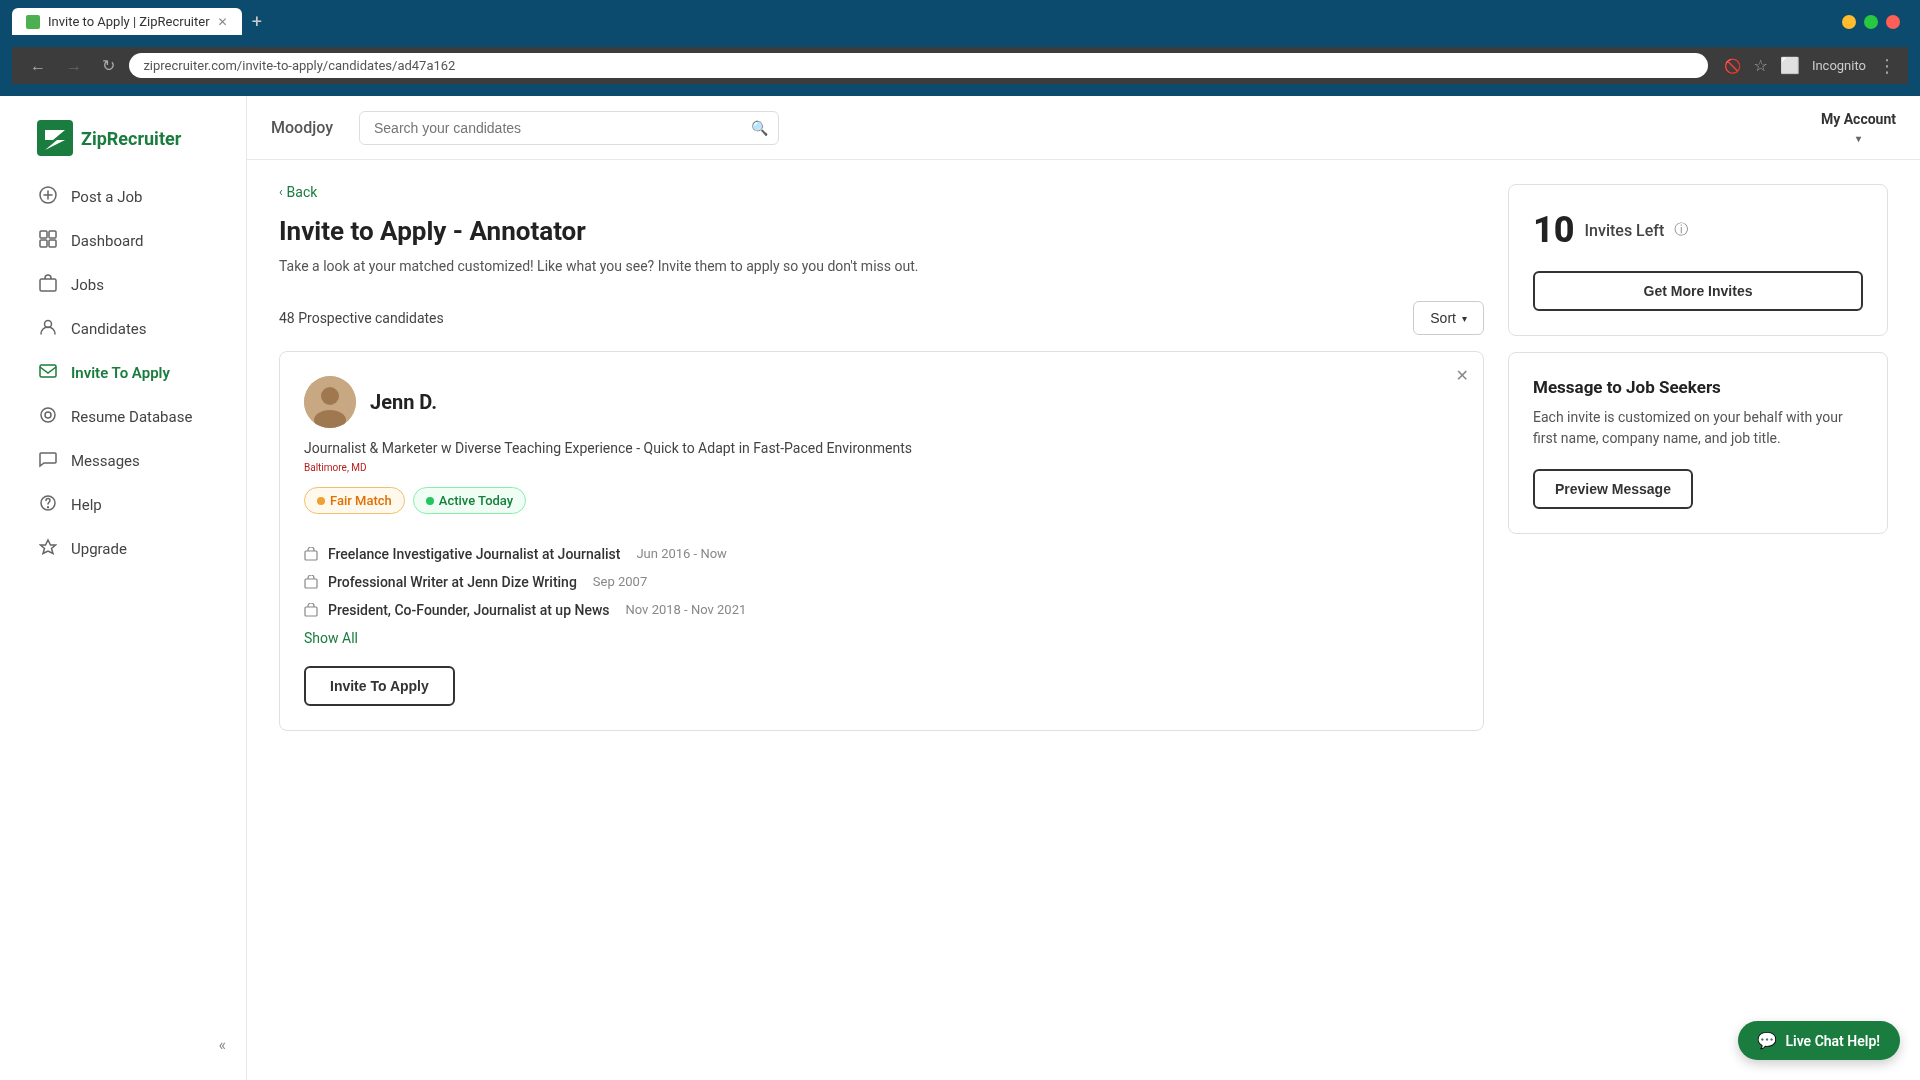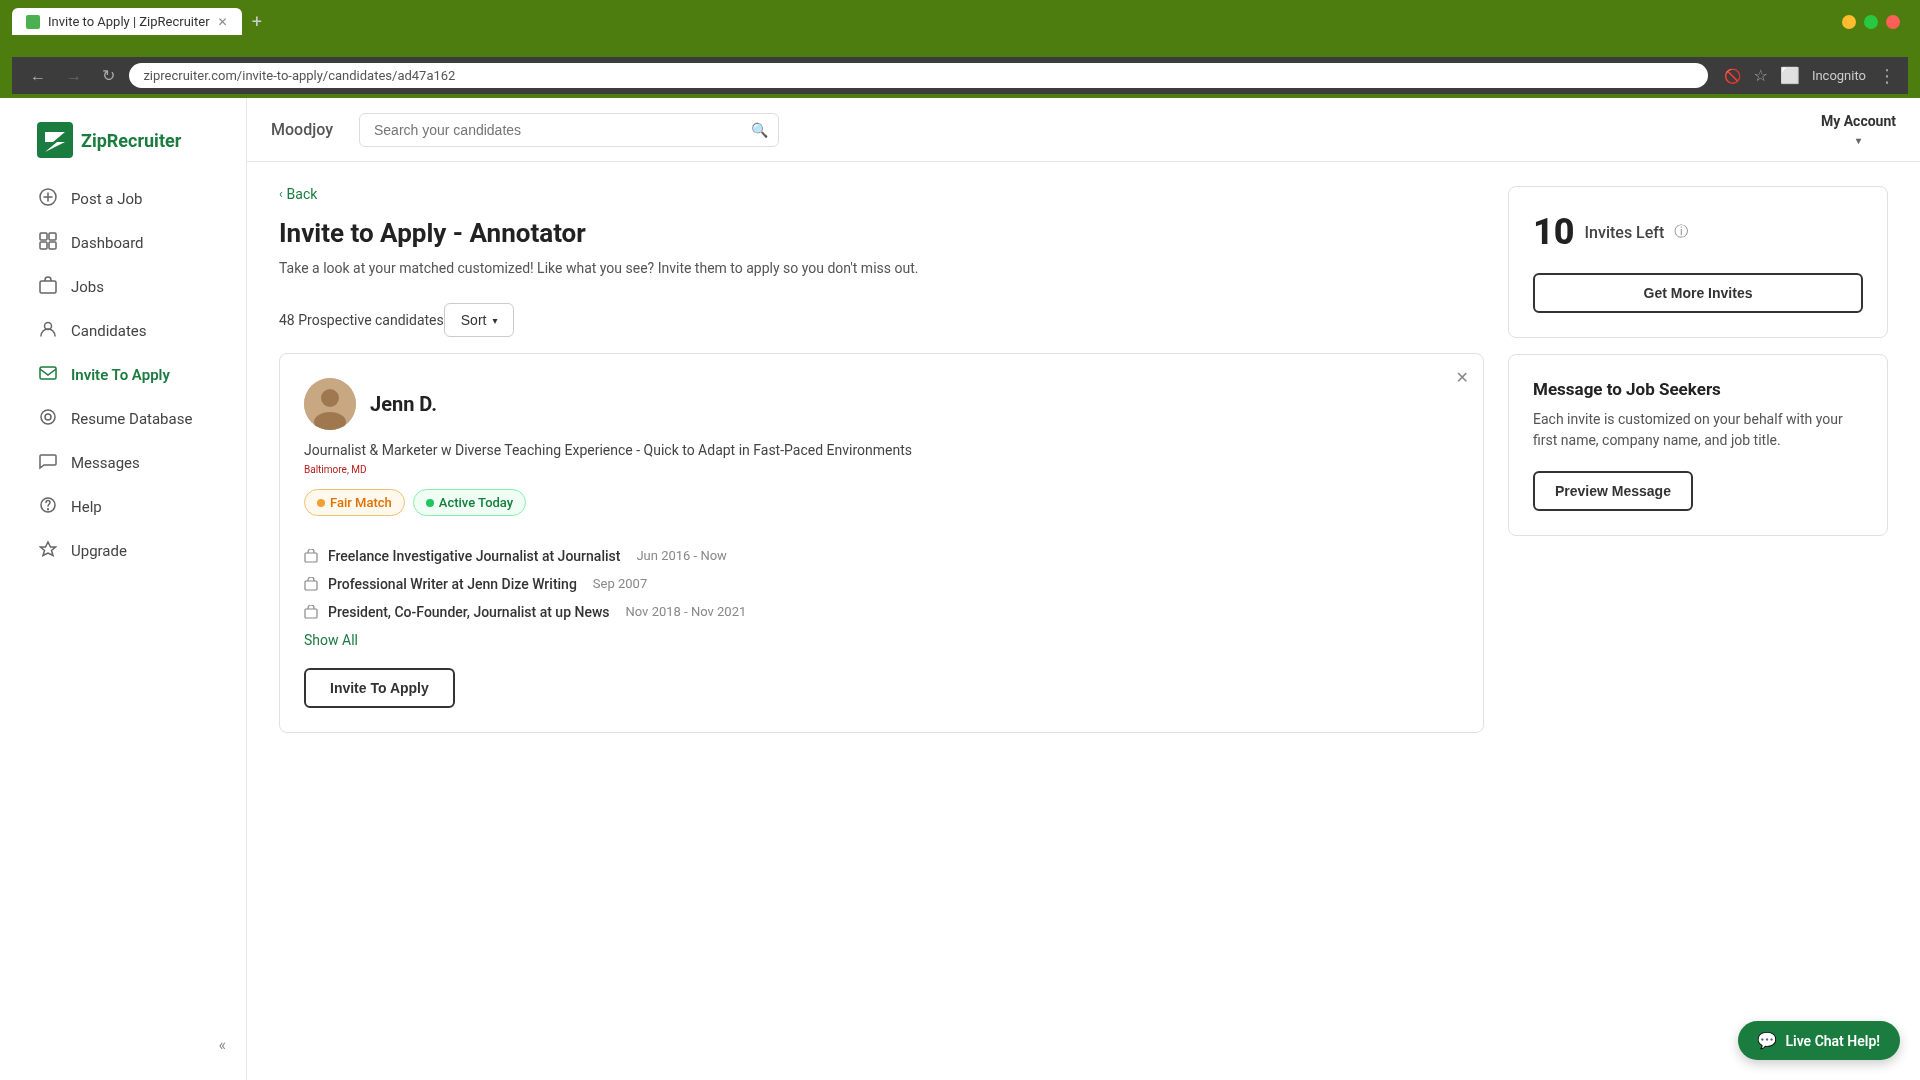--- a/index.html
+++ b/index.html
@@ -1,19 +1,19 @@
 <!DOCTYPE html>
 <html><head>
   <meta charset="utf-8">
   <style>
     * { box-sizing: border-box; margin: 0; padding: 0; }
     body { font-family: -apple-system, BlinkMacSystemFont, 'Segoe UI', Roboto, sans-serif; background: #f5f5f5; display: flex; flex-direction: column; height: 100vh; overflow: hidden; }
 
     
-    .browser-chrome { background: #4d7c0f; padding: 8px 12px 4px; display: flex; flex-direction: column; gap: 22px; }
+    .browser-chrome { background: #0c4a6e; padding: 8px 12px 12px; display: flex; flex-direction: column; gap: 12px; }
     .browser-tabs { display: flex; align-items: center; gap: 4px; }
     .browser-tab { background: #3c3c3c; color: #ccc; padding: 6px 14px; border-radius: 6px 6px 0 0; font-size: 13px; display: flex; align-items: center; gap: 8px; min-width: 180px; }
     .browser-tab.active { background: #fff; color: #333; }
     .tab-favicon { width: 14px; height: 14px; background: #4caf50; border-radius: 2px; flex-shrink: 0; }
     .tab-close { margin-left: auto; cursor: pointer; color: #888; font-size: 12px; }
     .tab-new { color: #ccc; font-size: 18px; cursor: pointer; padding: 0 6px; }
     .browser-nav { background: #3c3c3c; display: flex; align-items: center; gap: 8px; padding: 6px 12px; border-radius: 0; }
     .nav-btn { color: #aaa; background: none; border: none; font-size: 16px; cursor: pointer; padding: 2px 6px; }
     .nav-btn:disabled { color: #666; }
     .address-bar { flex: 1; background: #fff; border-radius: 20px; padding: 5px 14px; font-size: 13px; color: #333; display: flex; align-items: center; gap: 6px; }
@@ -59,21 +59,21 @@
 
     
     .back-link { color: #1a7c3e; font-size: 14px; cursor: pointer; display: flex; align-items: center; gap: 4px; margin-bottom: 16px; }
     .back-link .chevron { font-size: 12px; }
 
     
     .page-title { font-size: 26px; font-weight: 700; color: #222; margin-bottom: 10px; }
     .page-desc { font-size: 14px; color: #555; margin-bottom: 24px; line-height: 1.5; }
 
     
-    .candidates-header { display: flex; align-items: center; justify-content: flex-start; margin-bottom: 16px; }
+    .candidates-header { display: flex; align-items: center; justify-content: space-between; margin-bottom: 16px; }
     .candidates-count { font-size: 14px; color: #444; }
     .sort-btn { display: flex; align-items: center; gap: 6px; padding: 8px 16px; border: 1px solid #ccc; border-radius: 6px; background: #fff; cursor: pointer; font-size: 14px; color: #333; }
     .sort-chevron { font-size: 10px; }
 
     
     .candidate-card { background: #fff; border: 1px solid #e0e0e0; border-radius: 8px; padding: 24px; position: relative; margin-bottom: 16px; }
     .card-close { position: absolute; top: 14px; right: 14px; color: #888; cursor: pointer; font-size: 16px; background: none; border: none; }
     .candidate-header { display: flex; align-items: center; gap: 14px; margin-bottom: 12px; }
     .candidate-avatar { width: 52px; height: 52px; border-radius: 50%; background: #c8a882; display: flex; align-items: center; justify-content: center; font-size: 18px; color: #fff; font-weight: 600; flex-shrink: 0; overflow: hidden; }
     .candidate-name { font-size: 20px; font-weight: 700; color: #222; }

